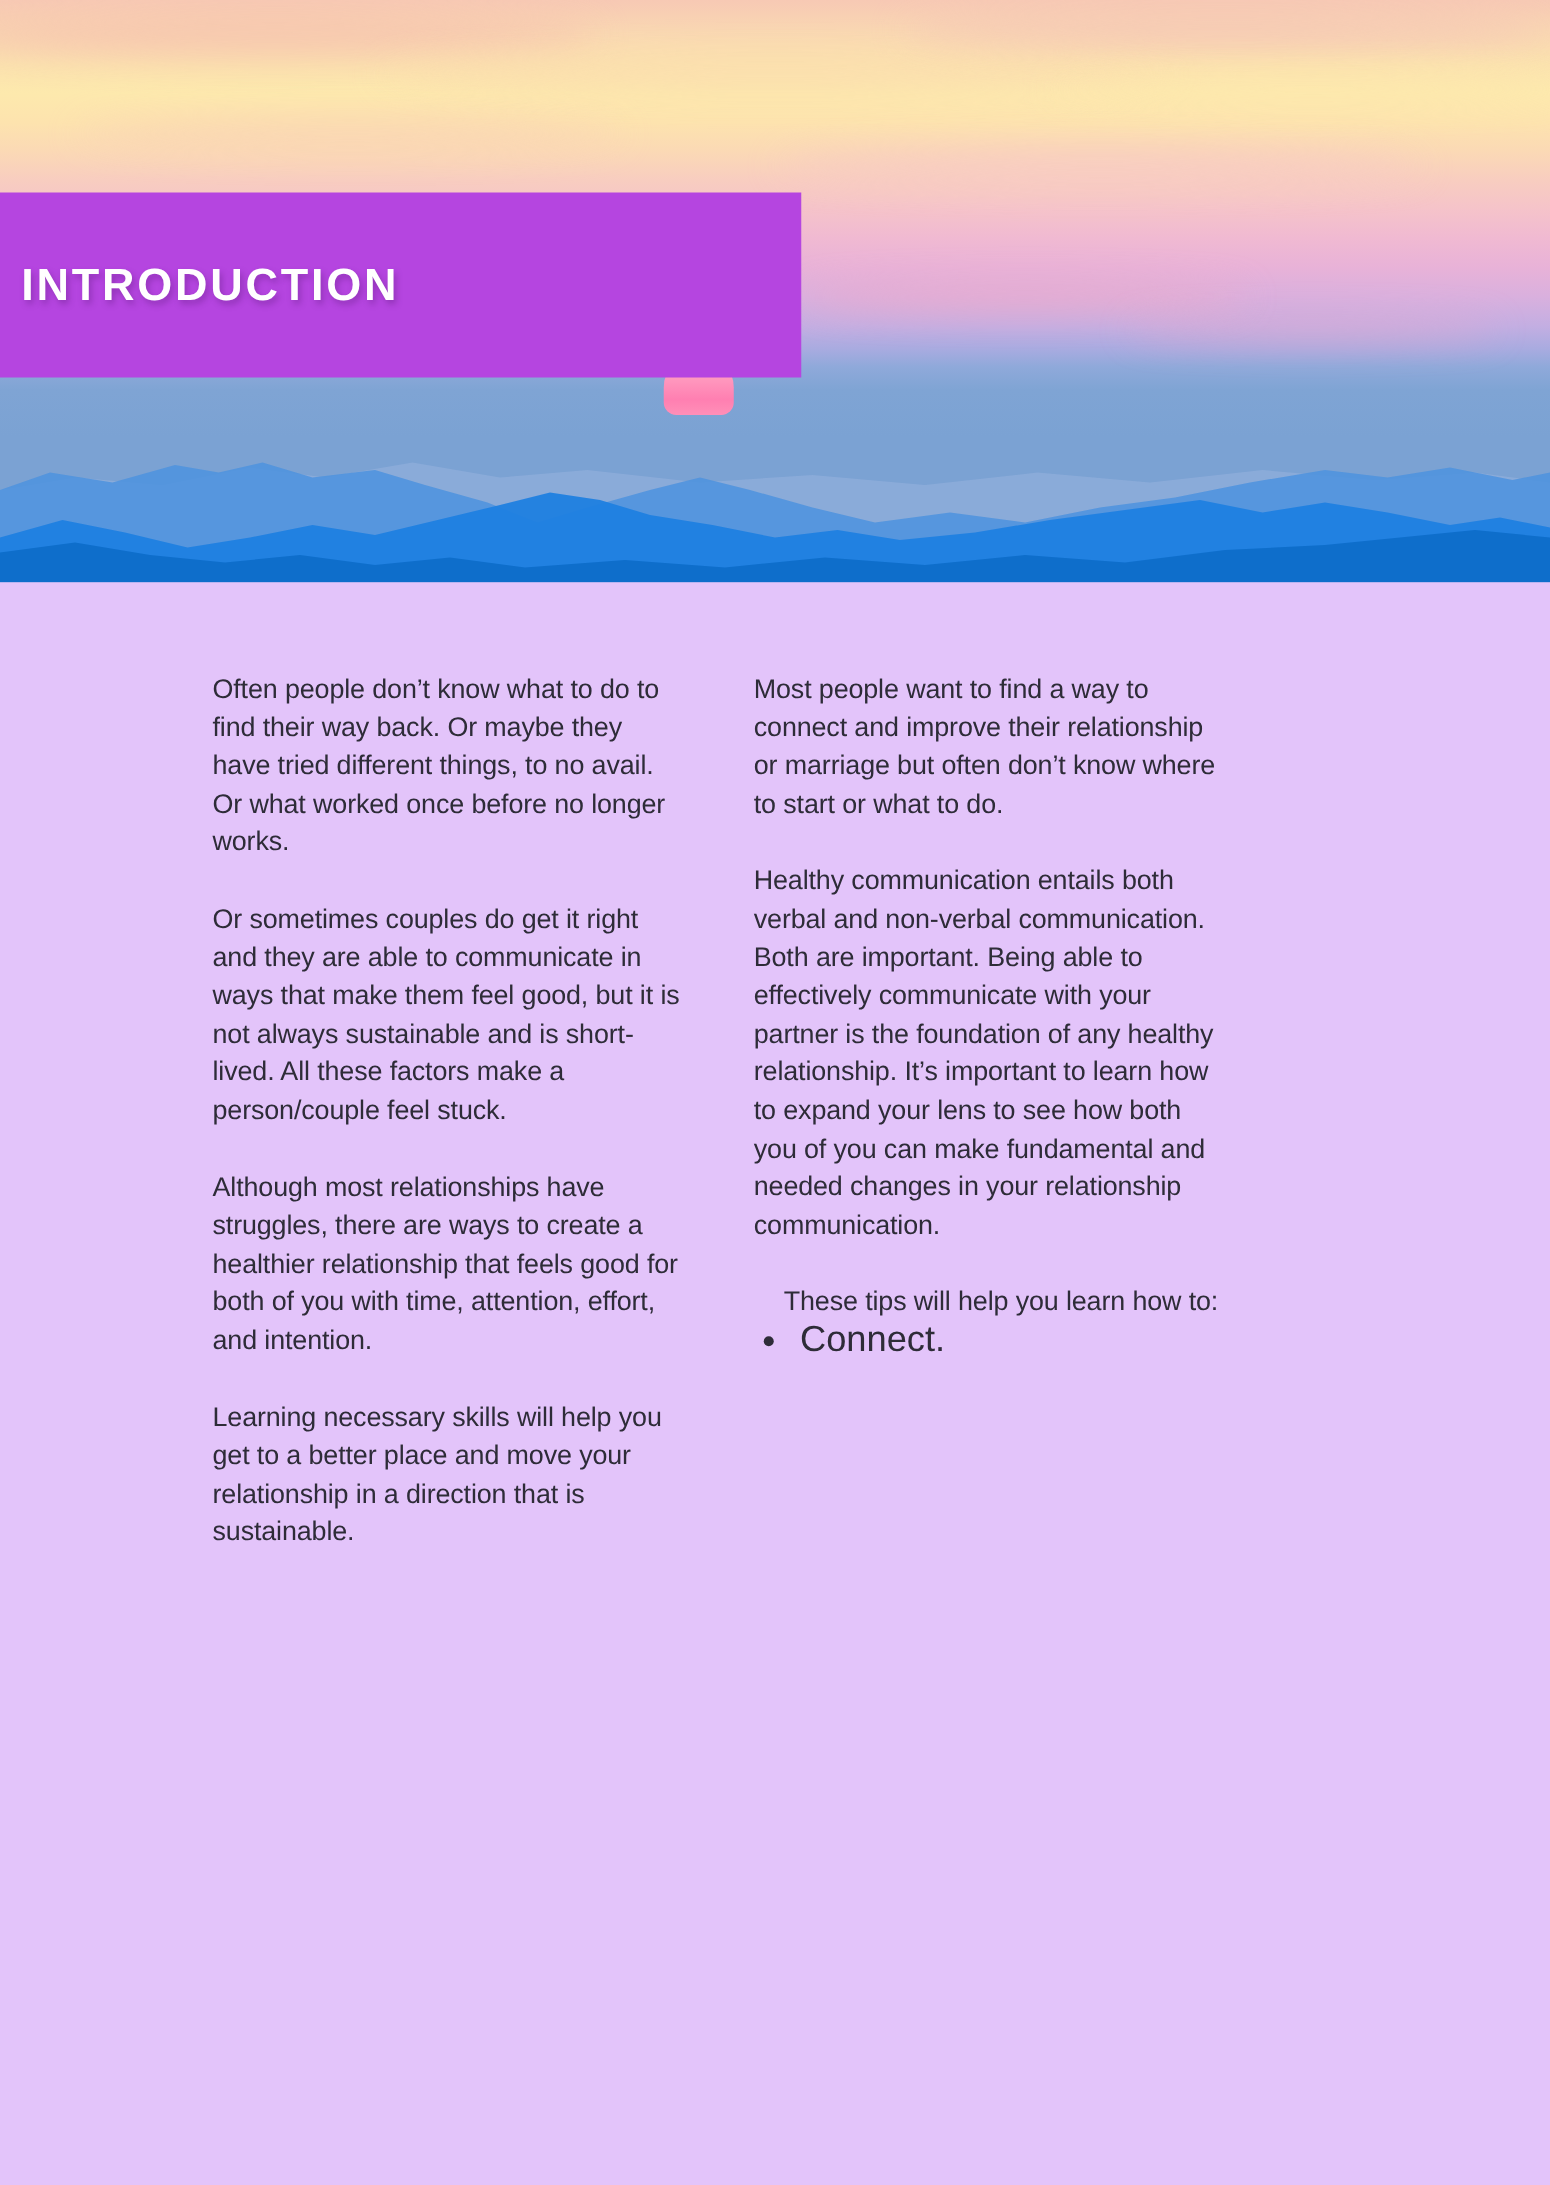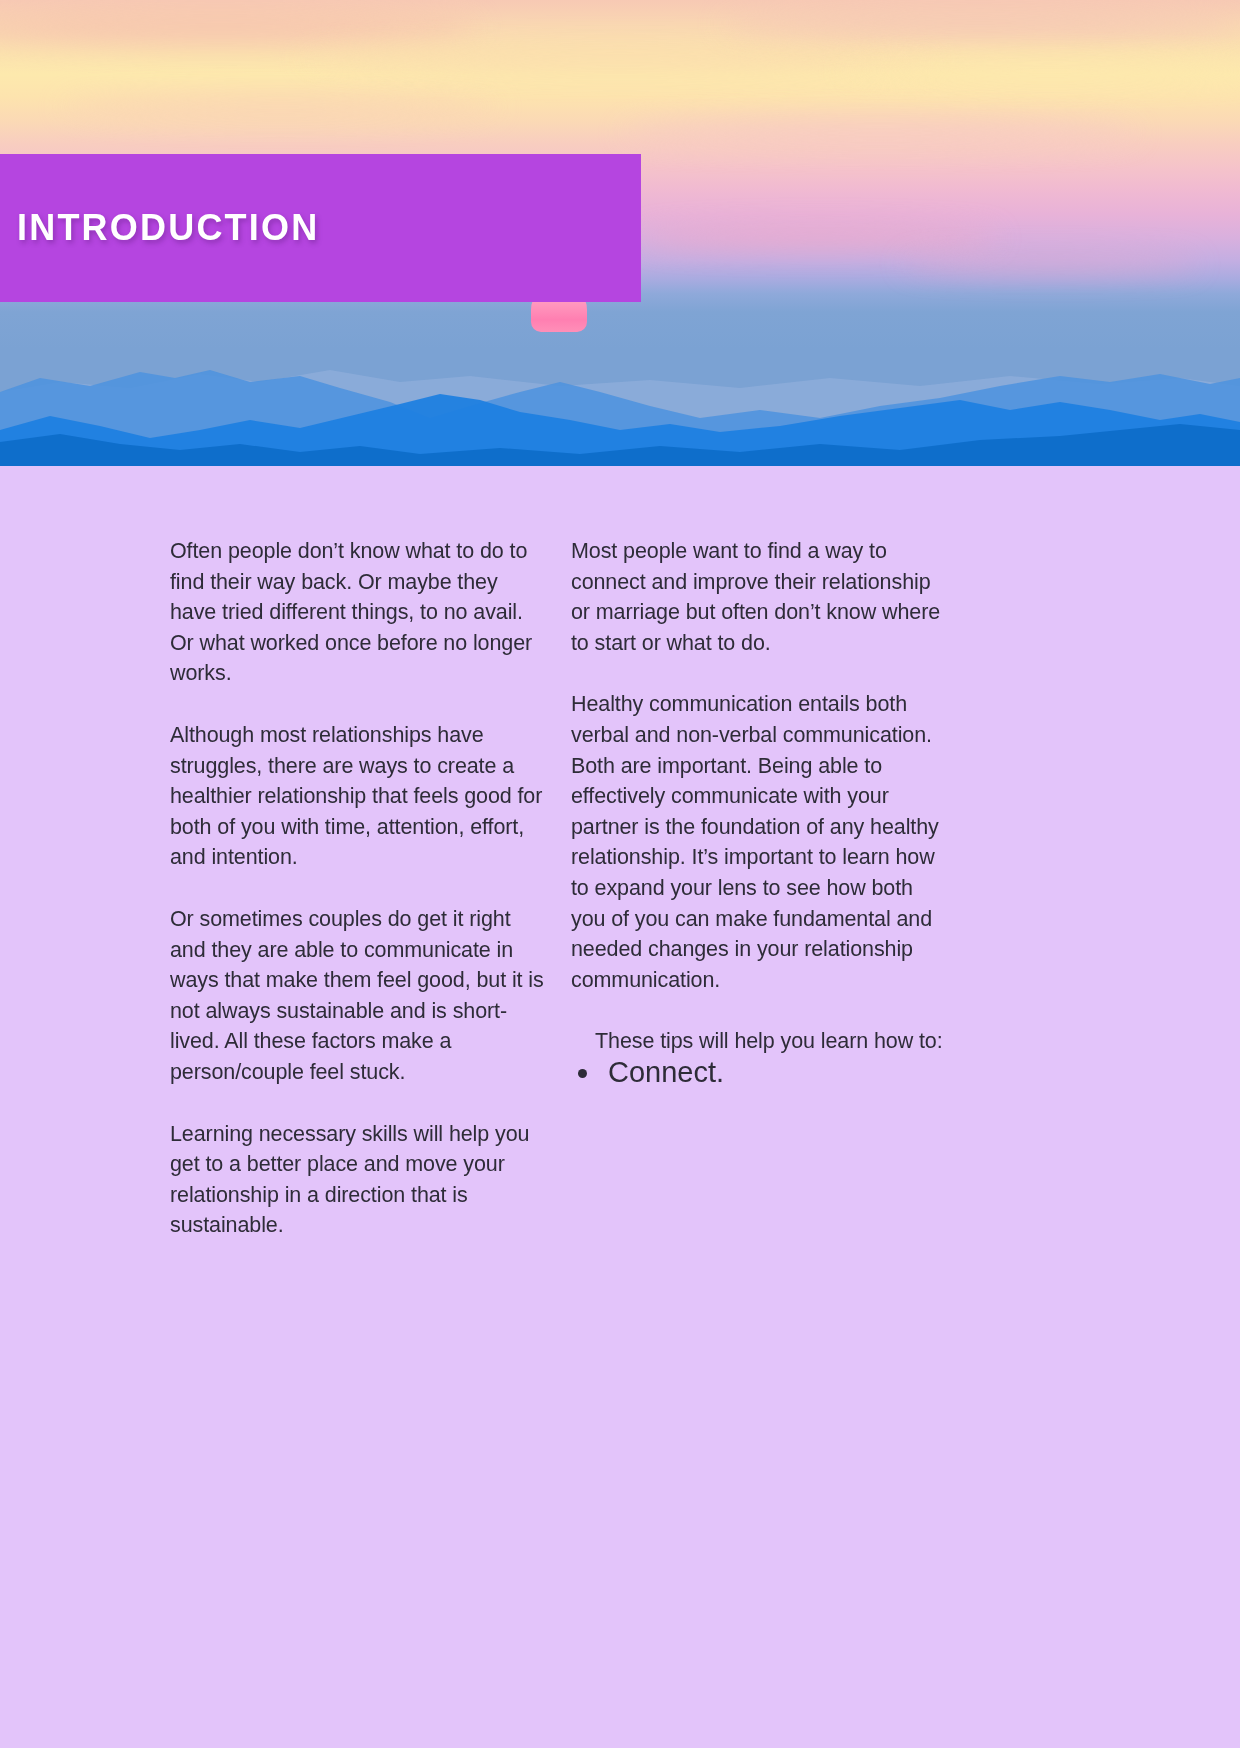--- a/index.html
+++ b/index.html
@@ -108,21 +108,21 @@
     width: 1240px;
     bottom: 0;
     background: #E3C4FA;
   }
   .columns {
     position: absolute;
     left: 170px;
     top: 70px;
     width: 875px;
     display: flex;
-    gap: 26px;
+    gap: 58px;
   }
   .col {
     width: 375px;
   }
   .col p {
     margin: 0 0 31px 0;
     font-size: 21.5px;
     line-height: 30.6px;
     color: #2e2c38;
     font-family: "Liberation Sans", sans-serif;
@@ -191,22 +191,22 @@
       <h1 class="title-text">INTRODUCTION</h1>
     </div>
   </div>
 
   <div class="content">
 
     <div class="columns">
 
       <div class="col">
         <p>Often people don’t know what to do to find their way back. Or maybe they have tried different things, to no avail. Or what worked once before no longer works.</p>
+        <p>Or sometimes couples do get it right and they are able to communicate in ways that make them feel good, but it is not always sustainable and is short-lived. All these factors make a person/couple feel stuck.</p>
         <p>Although most relationships have struggles, there are ways to create a healthier relationship that feels good for both of you with time, attention, effort, and intention.</p>
-        <p>Or sometimes couples do get it right and they are able to communicate in ways that make them feel good, but it is not always sustainable and is short-lived. All these factors make a person/couple feel stuck.</p>
         <p>Learning necessary skills will help you get to a better place and move your relationship in a direction that is sustainable.</p>
       </div>
 
       <div class="col">
         <p>Most people want to find a way to connect and improve their relationship or marriage but often don’t know where to start or what to do.</p>
         <p>Healthy communication entails both verbal and non-verbal communication. Both are important. Being able to effectively communicate with your partner is the foundation of any healthy relationship. It’s important to learn how to expand your lens to see how both you of you can make fundamental and needed changes in your relationship communication.</p>
         <p class="tight">These tips will help you learn how to:</p>
         <ul class="bullets">
           <li>Connect.</li>
         </ul>

